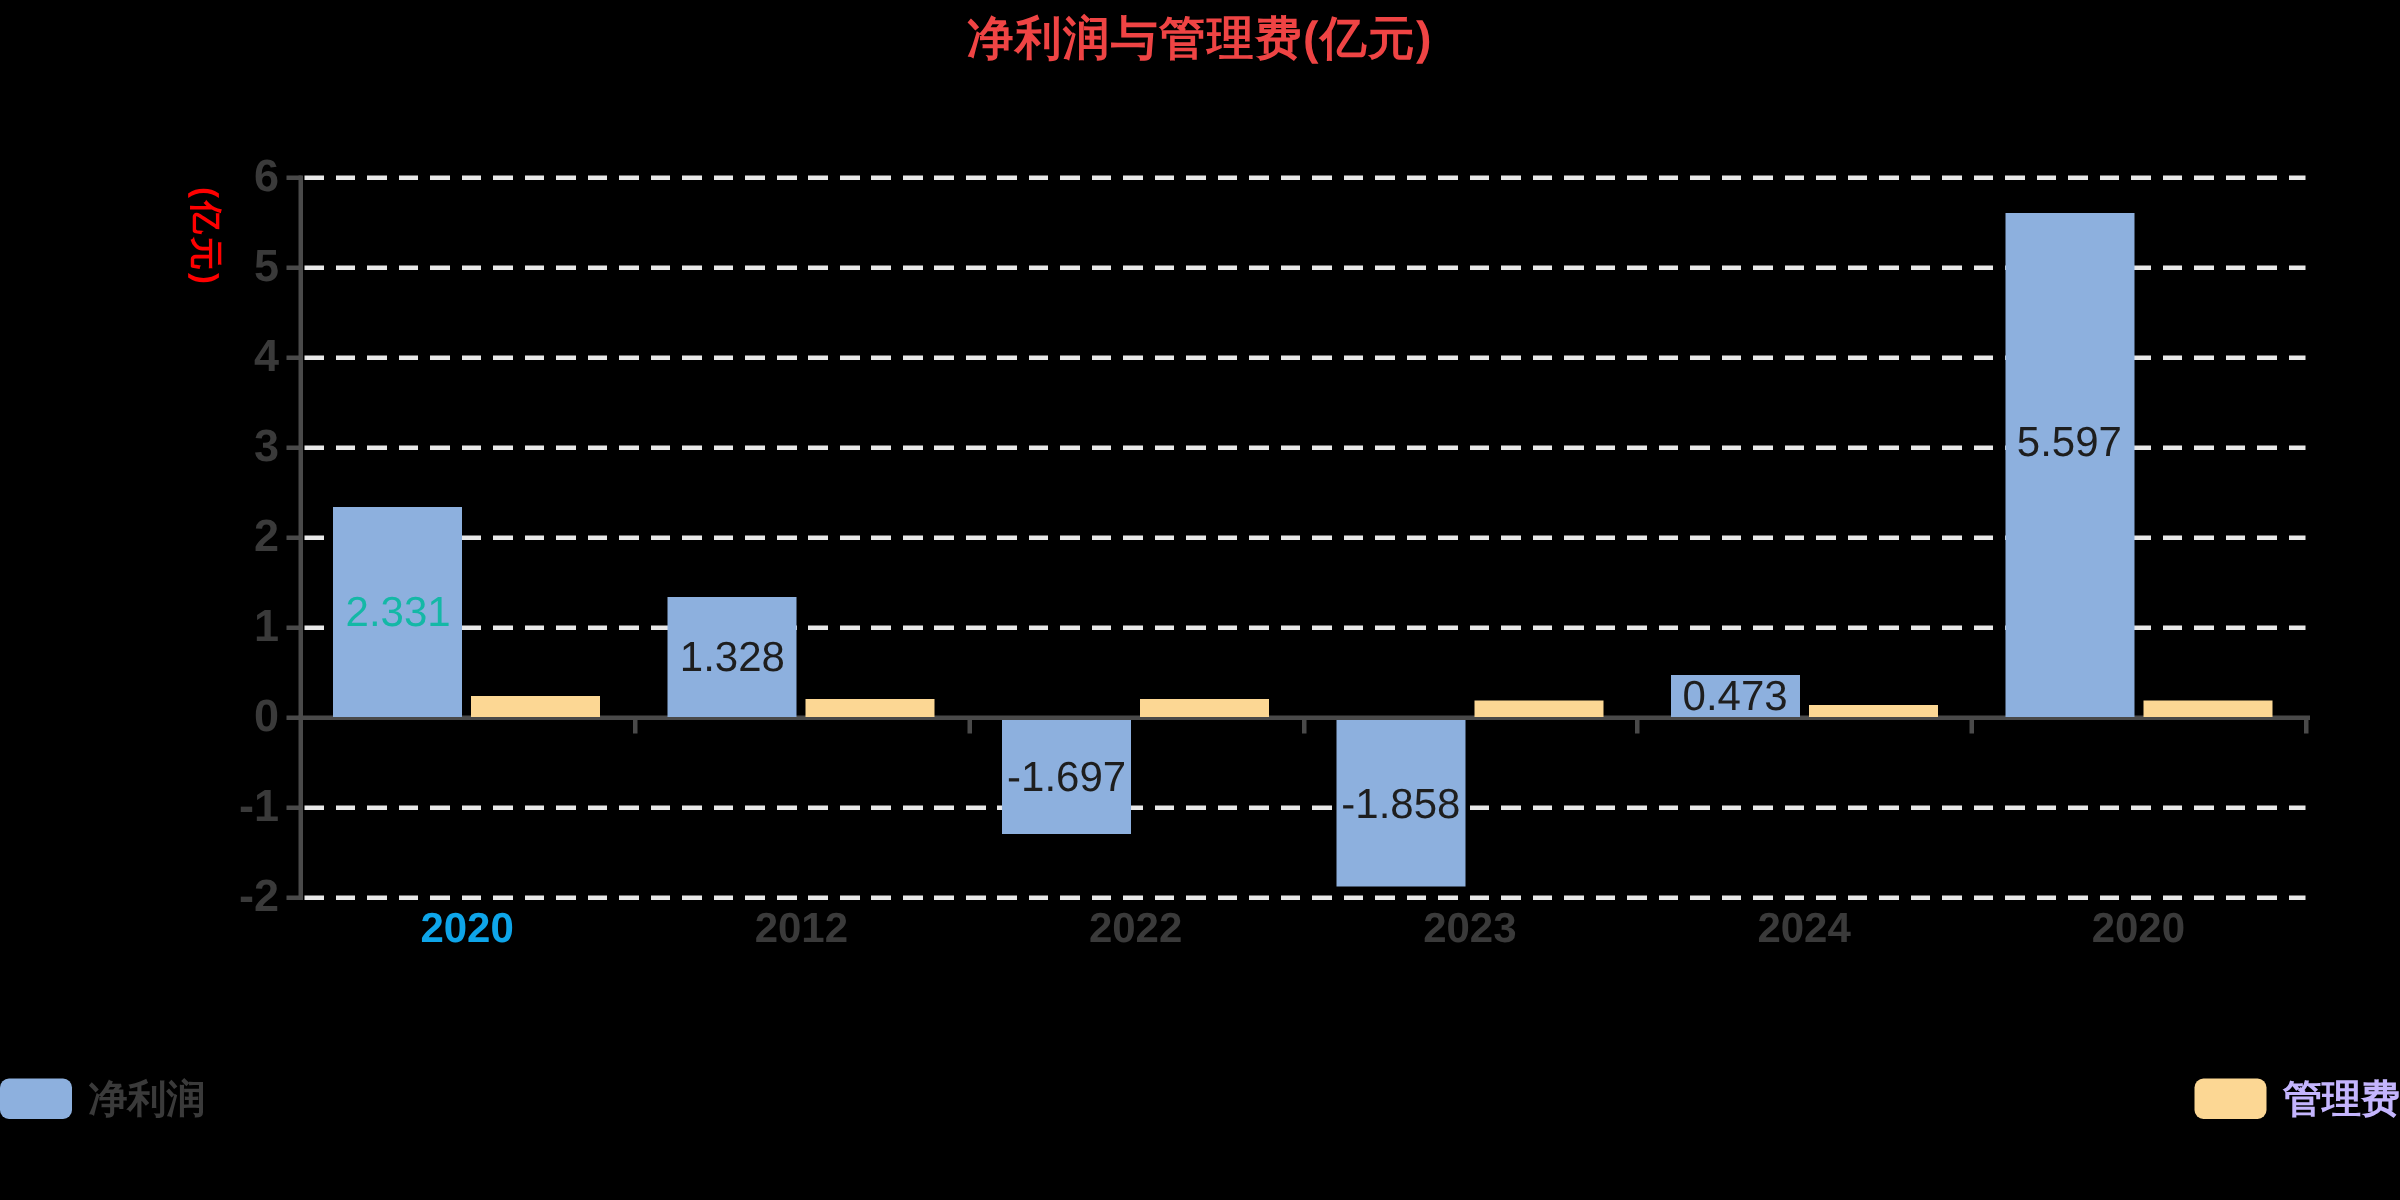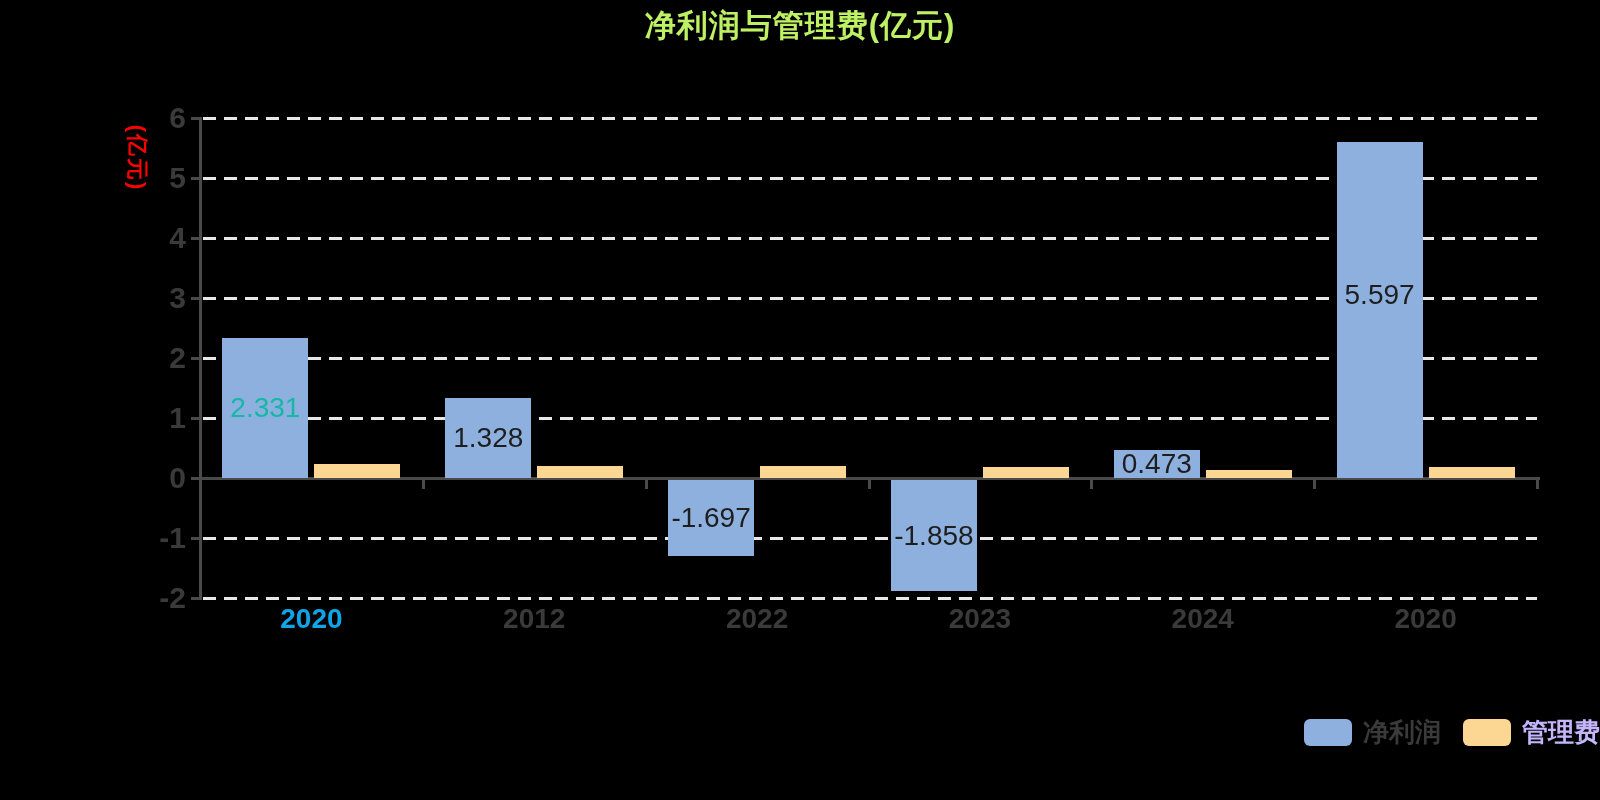--- a/index.html
+++ b/index.html
@@ -45,38 +45,38 @@
   }
   .bar{position:absolute;}
   .vallab{
     position:absolute;
     transform:translate(-50%,-50%);
     font-size:28px;font-weight:400;color:#1E1E1E;
     white-space:nowrap;
   }
   .legend{
     position:absolute;top:719px;left:0;width:100%;
-    display:flex;justify-content:flex-end;align-items:center;gap:22px;
+    display:flex;justify-content:space-between;align-items:center;gap:22px;
   }
   .legend-item{display:flex;align-items:center;gap:11px;cursor:default;}
   .legend-swatch{display:inline-block;width:48px;height:27px;border-radius:6px;}
   .legend-label{font-size:26px;font-weight:700;color:#3A3A3A;line-height:27px;}
   .footer{
     position:absolute;top:758px;left:0;width:100%;
     text-align:center;
     font-size:20px;font-weight:700;
     color:#BB8600;
     letter-spacing:1px;
   }
 </style>
 </head>
 <body>
 
 <div class="canvas" id="canvas" style="background: rgb(0, 0, 0);">
-  <div class="title" style="color: #bef264;">净利润与管理费(亿元)</div>
+  <div class="title" style="color: #ef4444;">净利润与管理费(亿元)</div>
   <div class="y-name" style="color: rgb(255, 0, 0);">(亿元)</div>
   <div id="plot">
       <div class="gridline" style="top: 117px; left: 203px; width: 1334px;"></div>
       <div class="ytickmark" style="top: 117px; background: rgb(74, 74, 74);"></div>
       <div class="ylab" style="top: 101px; color: rgb(58, 58, 58);">6</div>
       <div class="gridline" style="top: 177px; left: 203px; width: 1334px;"></div>
       <div class="ytickmark" style="top: 177px; background: rgb(74, 74, 74);"></div>
       <div class="ylab" style="top: 161px; color: rgb(58, 58, 58);">5</div>
       <div class="gridline" style="top: 237px; left: 203px; width: 1334px;"></div>
       <div class="ytickmark" style="top: 237px; background: rgb(74, 74, 74);"></div>

